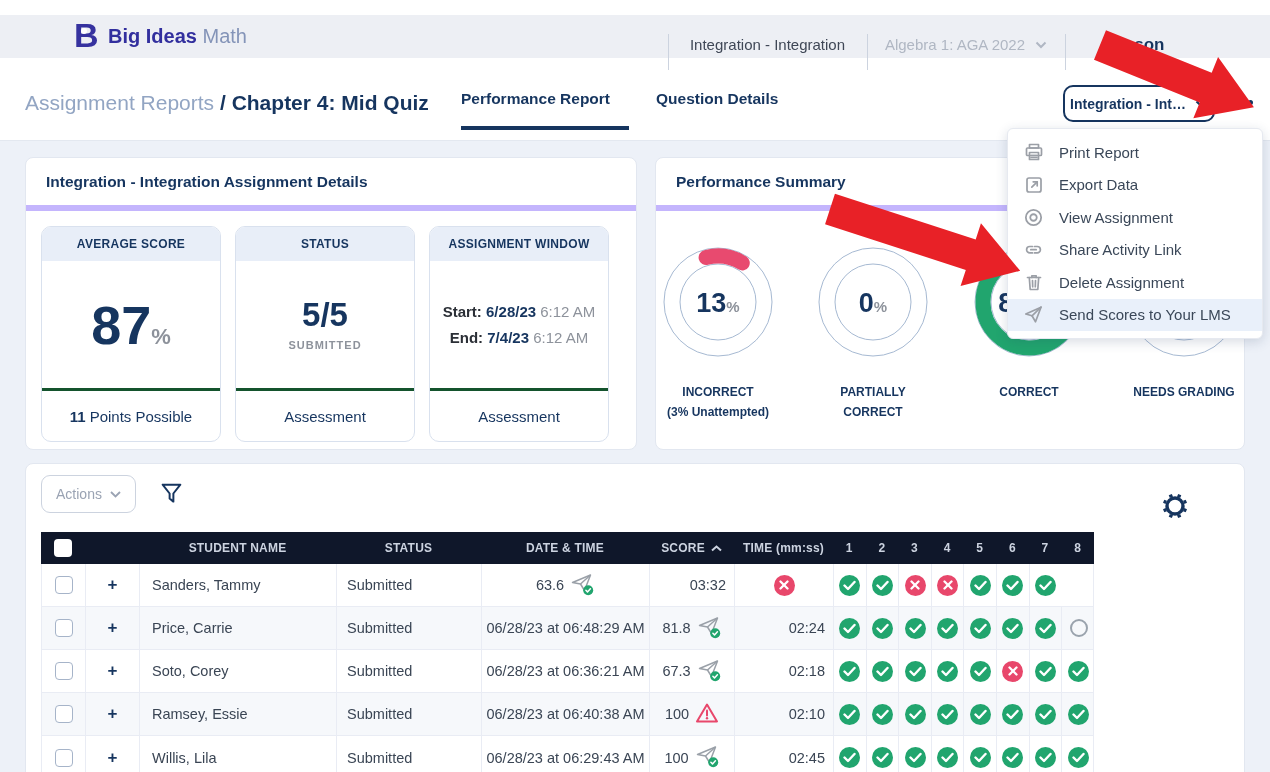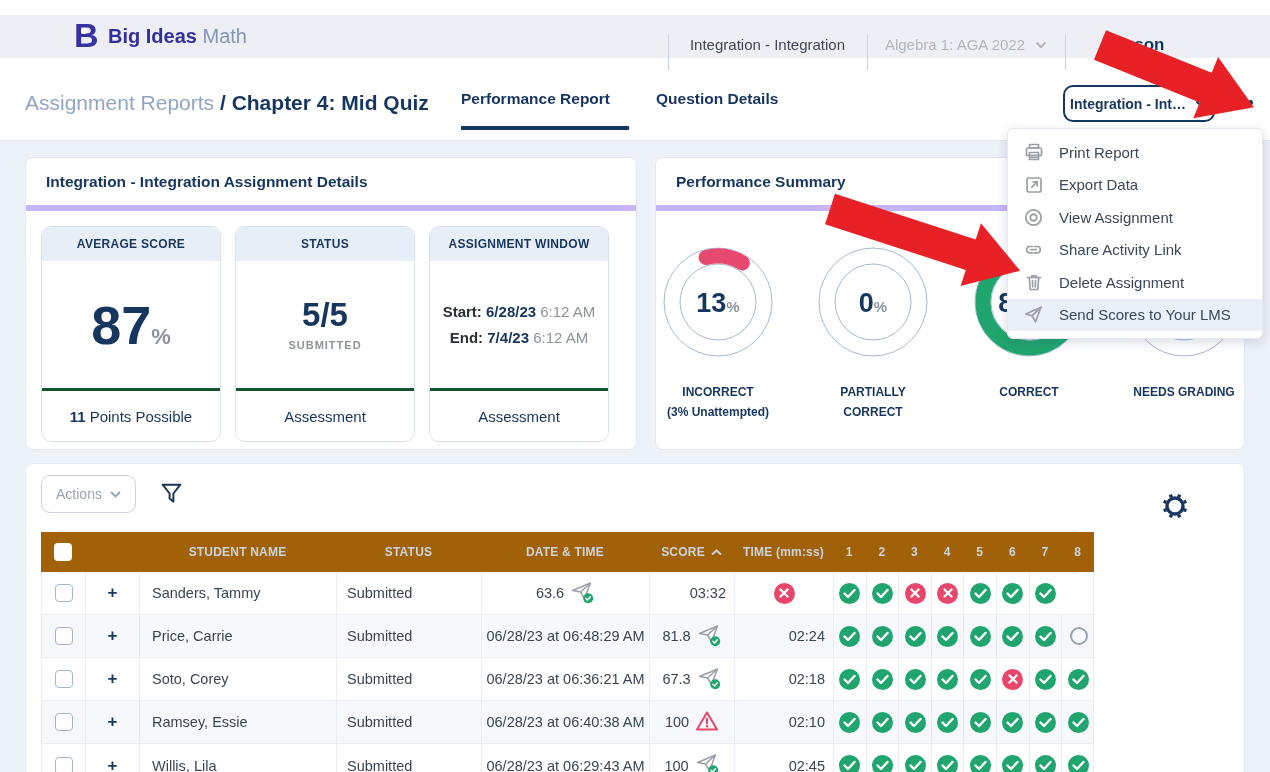--- a/index.html
+++ b/index.html
@@ -58,21 +58,21 @@
   .donut-label { position:absolute; width:160px; top:224px; text-align:center; font-size:12px; font-weight:bold; color:#16355f; line-height:1.7; }
 
   
   #table-card { left:25px; top:322px; width:1220px; height:310px; border-radius:8px 8px 0 0; }
   #actions-btn { position:absolute; left:15px; top:11px; width:95px; height:38px; border:1.5px solid #ccd3df; border-radius:9px; background:#fff; display:flex; align-items:center; justify-content:center; gap:8px; font-size:14px; color:#9aa3b3; }
   #filter-btn { position:absolute; left:133px; top:17px; }
   #gear-btn { position:absolute; left:1135px; top:28px; }
 
   #tbl { position:absolute; left:15px; top:68px; width:1053px; }
   .tgrid { display:grid; grid-template-columns:44px 54px 197px 145px 168px 85px 99px repeat(8,32.62px); align-items:stretch; }
-  #thead { height:40px; background:#a16207; color:#ccd3e0; font-size:12px; font-weight:bold; letter-spacing:.2px; }
+  #thead { height:32px; background:#0f172a; color:#ccd3e0; font-size:12px; font-weight:bold; letter-spacing:.2px; }
   #thead .c { display:flex; align-items:center; justify-content:center; gap:6px; }
   #tbody { border:1px solid #e9ecf4; border-top:none; }
   .trow { height:43px; background:#fff; border-bottom:1px solid #e9ecf4; }
   .trow:last-child { border-bottom:none; }
   .trow.alt { background:#f6f8fb; }
   .trow .c { display:flex; align-items:center; justify-content:center; border-right:1px solid #e9ecf4; font-size:14.5px; color:#3a4554; }
   .trow .c:last-child { border-right:none; }
   .c.cname { justify-content:flex-start; padding-left:12px; }
   .c.cstatus { justify-content:flex-start; padding-left:10px; }
   .c.ctime { justify-content:flex-end; padding-right:8px; }

